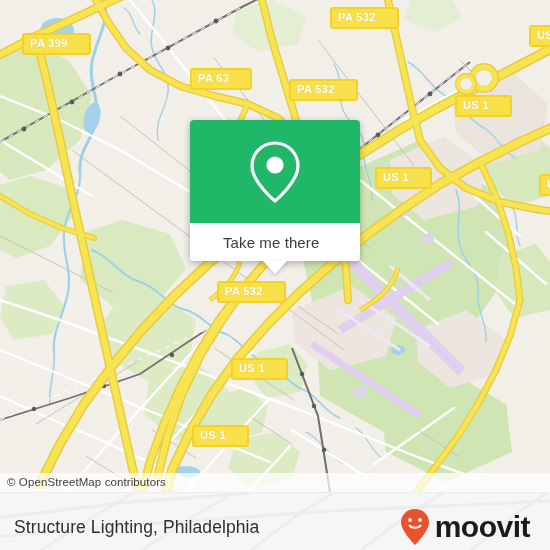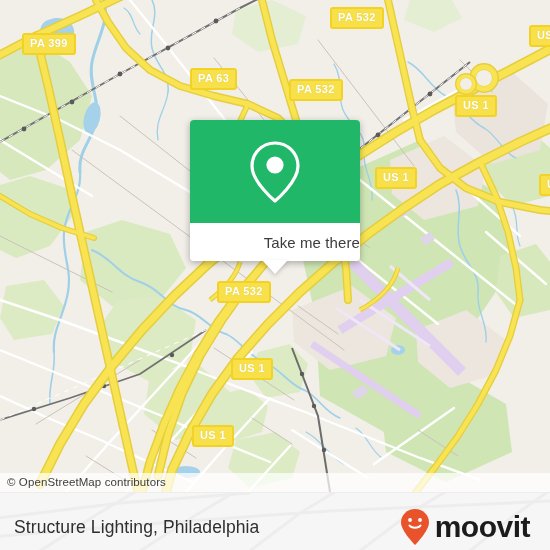--- a/index.html
+++ b/index.html
@@ -18,21 +18,21 @@
   .shield{
     position:absolute;
     background:#f7e04a;
     border:2px solid #f2d325;
     border-radius:3px;
     color:#ffffff;
     font-size:11px;
     font-weight:bold;
     letter-spacing:.4px;
     line-height:1;
-    padding:3px 6px 4px 6px;
+    padding:3px 21px 4px 6px;
     white-space:nowrap;
     text-shadow:0 0 1px rgba(160,140,20,.35);
     box-sizing:border-box;
   }
 
   
   .attrib{
     position:absolute;left:0;bottom:0;width:100%;
     background:rgba(255,255,255,.72);
     font-size:11.5px;
@@ -54,22 +54,23 @@
   .card-top{
     background:#21b768;
     height:103px;
     border-radius:4px 4px 0 0;
     display:flex;align-items:center;justify-content:center;
   }
   .card-bottom{
     background:#ffffff;
     height:38px;
     border-radius:0 0 4px 4px;
-    display:flex;align-items:center;justify-content:flex-end;
+    display:flex;align-items:center;justify-content:flex-start;
     position:relative;
+    padding-left:33px;
   }
   .card-bottom .cta{
     font-size:15px;color:#3c3c3c;letter-spacing:.1px;
   }
   .card-tail{
     position:absolute;left:50%;bottom:-13px;margin-left:-13px;
     width:0;height:0;
     border-left:13px solid transparent;
     border-right:13px solid transparent;
     border-top:14px solid #ffffff;

